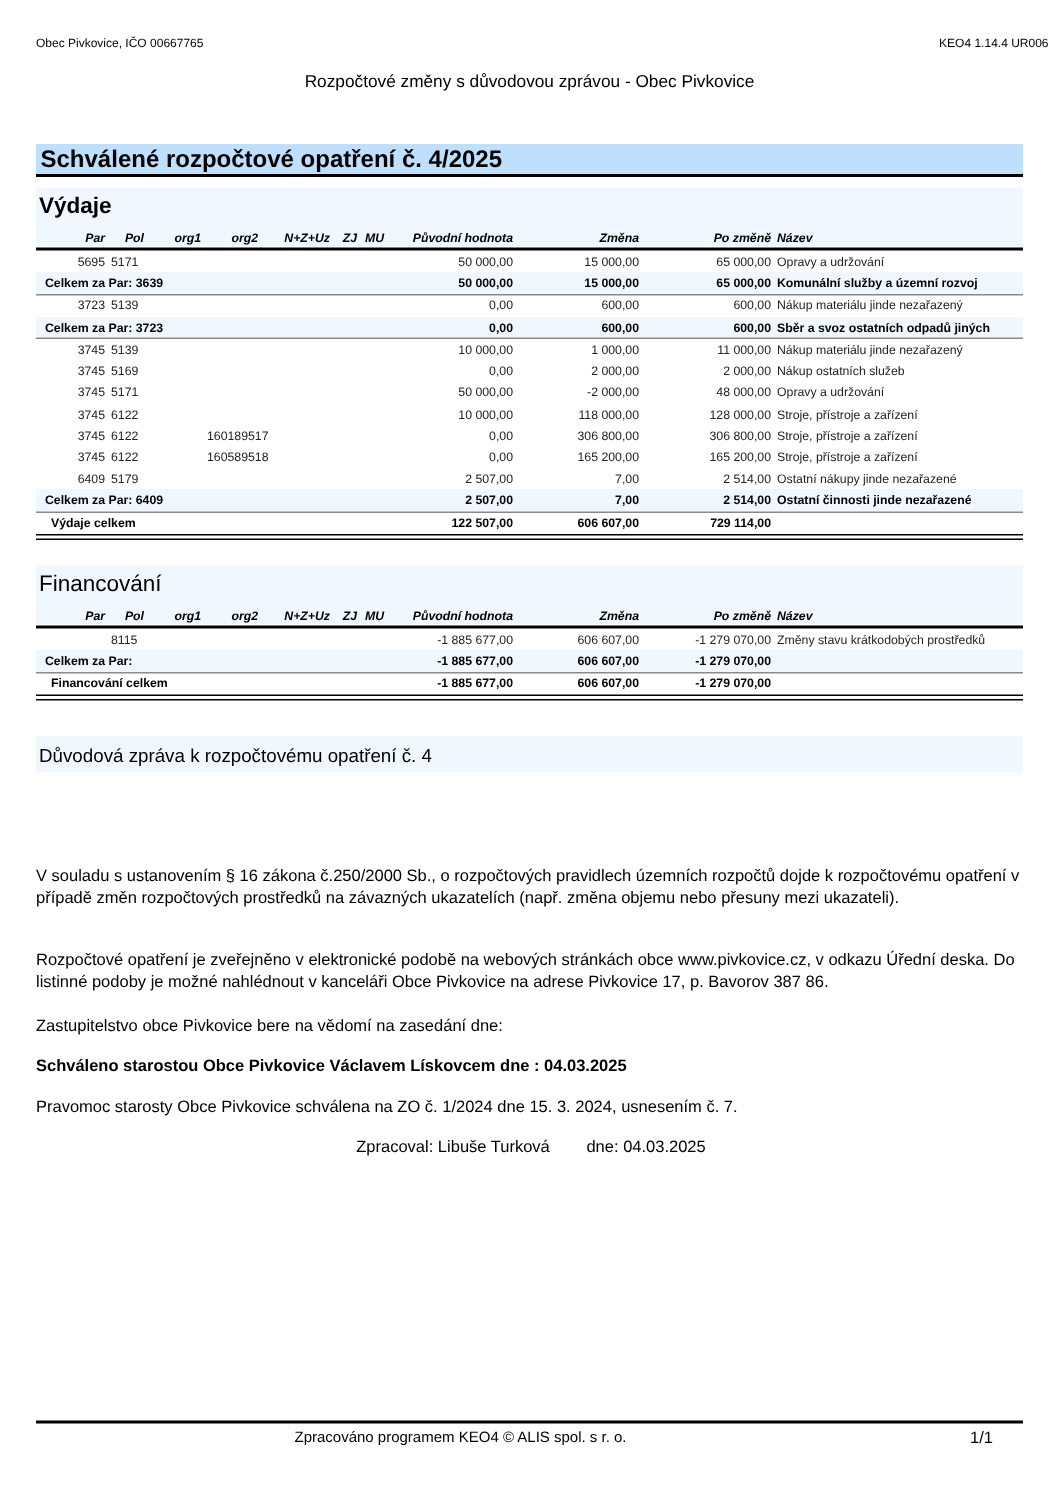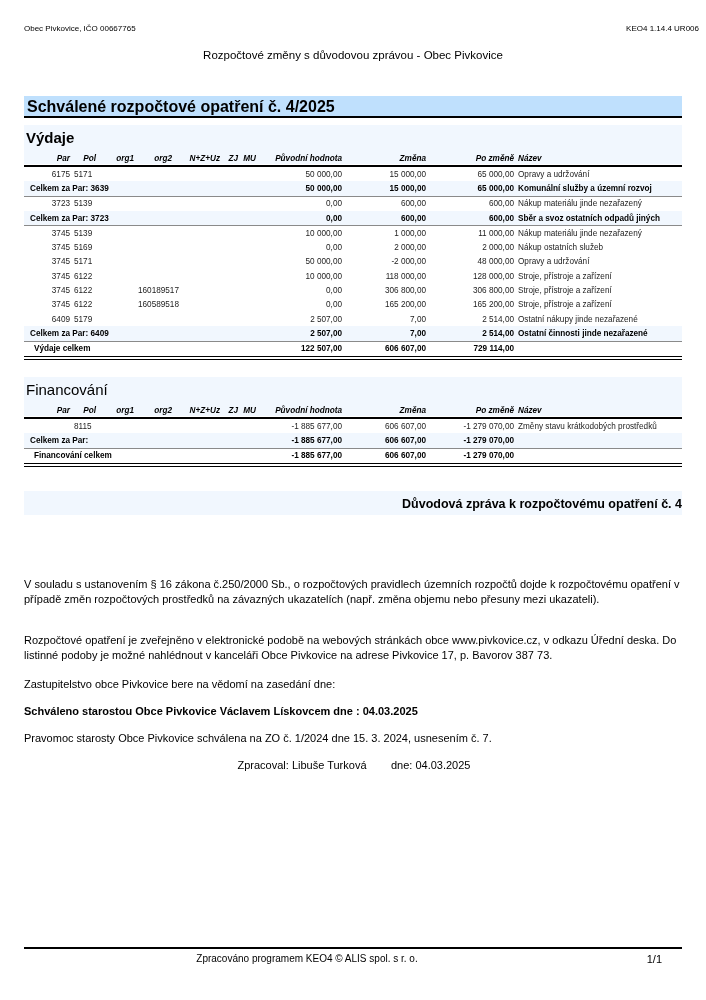--- a/index.html
+++ b/index.html
@@ -33,21 +33,21 @@
   table.budget td { height: 14.3px; padding: 0 2px; white-space: nowrap; overflow: hidden; }
   .r { text-align: right; }
   .l { text-align: left; }
   tr.subtotal td { background: #f1f7fe; font-weight: bold; border-bottom: 1px solid #8a8a8a; }
   tr.total td { font-weight: bold; border-bottom: 3px double #000; }
   tr.total td { border-bottom: 4px double #000; }
   tr.detail td { color: #222; }
 
   .reason-title {
     position: absolute; left: 24px; top: 491px; width: 658px; height: 24px;
-    background: #f1f7fe; font-weight: bold; font-size: 12.5px; line-height: 26px; padding-left: 2px; box-sizing: border-box; text-align: right;
+    background: #f1f7fe; font-weight: normal; font-size: 12.5px; line-height: 26px; padding-left: 2px; box-sizing: border-box;
   }
   .para { position: absolute; left: 24px; width: 660px; font-size: 11px; line-height: 15px; }
   .para.bold { font-weight: bold; }
 
   .footer-line { position: absolute; left: 24px; top: 947px; width: 658px; border-top: 2px solid #000; }
   .footer-text { position: absolute; left: 4px; width: 606px; top: 953px; text-align: center; font-size: 10px; }
   .footer-page { position: absolute; right: 44px; top: 953px; font-size: 11px; }
 </style>
 </head>
 <body>
@@ -83,21 +83,21 @@
       <th class="r">ZJ</th>
       <th class="r">MU</th>
       <th class="r">Původní hodnota</th>
       <th class="r">Změna</th>
       <th class="r">Po změně</th>
       <th class="l">Název</th>
     </tr>
   </thead>
   <tbody>
       <tr class="detail">
-        <td class="r">6175</td>
+        <td class="r">5695</td>
         <td class="l">5171</td>
         <td class="r"></td>
         <td class="l" colspan="2"></td>
         <td class="r"></td>
         <td class="r"></td>
         <td class="r">50 000,00</td>
         <td class="r">15 000,00</td>
         <td class="r">65 000,00</td>
         <td class="l">Opravy a udržování</td>
       </tr>
@@ -283,21 +283,21 @@
         <td class="r">-1 885 677,00</td>
         <td class="r">606 607,00</td>
         <td class="r">-1 279 070,00</td>
         <td class="l"></td>
       </tr>
     </tbody>
 </table>
 
 <div class="reason-title">Důvodová zpráva k rozpočtovému opatření č. 4</div>
 <div class="para" style="top:577px;">V souladu s ustanovením § 16 zákona č.250/2000 Sb., o rozpočtových pravidlech územních rozpočtů dojde k rozpočtovému opatření v případě změn rozpočtových prostředků na závazných ukazatelích (např. změna objemu nebo přesuny mezi ukazateli).</div>
-<div class="para" style="top:633px;">Rozpočtové opatření je zveřejněno v elektronické podobě na webových stránkách obce www.pivkovice.cz,  v odkazu Úřední deska. Do listinné podoby je možné nahlédnout v kanceláři Obce Pivkovice na adrese Pivkovice 17, p. Bavorov 387 73.</div>
+<div class="para" style="top:633px;">Rozpočtové opatření je zveřejněno v elektronické podobě na webových stránkách obce www.pivkovice.cz,  v odkazu Úřední deska. Do listinné podoby je možné nahlédnout v kanceláři Obce Pivkovice na adrese Pivkovice 17, p. Bavorov 387 86.</div>
 <div class="para" style="top:677px;">Zastupitelstvo obce Pivkovice bere na vědomí na zasedání dne:</div>
 <div class="para bold" style="top:704px;">Schváleno starostou Obce Pivkovice Václavem Lískovcem dne : 04.03.2025</div>
 <div class="para" style="top:731px;">Pravomoc starosty Obce Pivkovice schválena na ZO č. 1/2024 dne 15. 3. 2024, usnesením č. 7.</div>
 <div class="para" style="top:758px; white-space: pre; text-align: center;">Zpracoval: Libuše Turková        dne: 04.03.2025</div>
 
 <div class="footer-line"></div>
 <div class="footer-text">Zpracováno programem KEO4 © ALIS spol. s r. o.</div>
 <div class="footer-page">1/1</div>
 
 </body></html>

